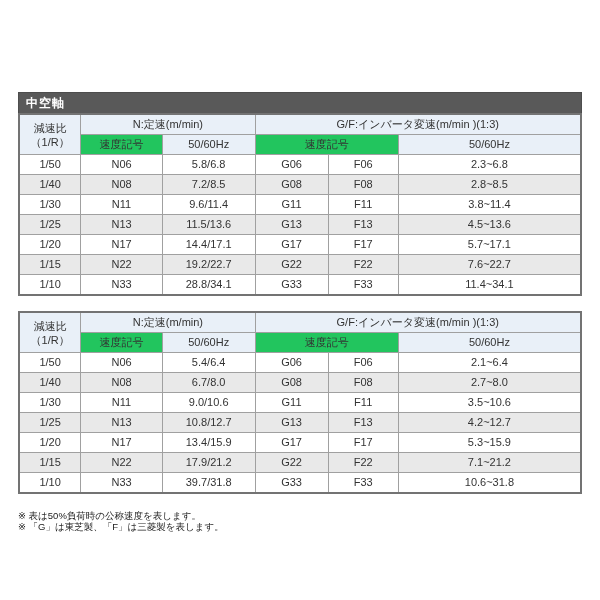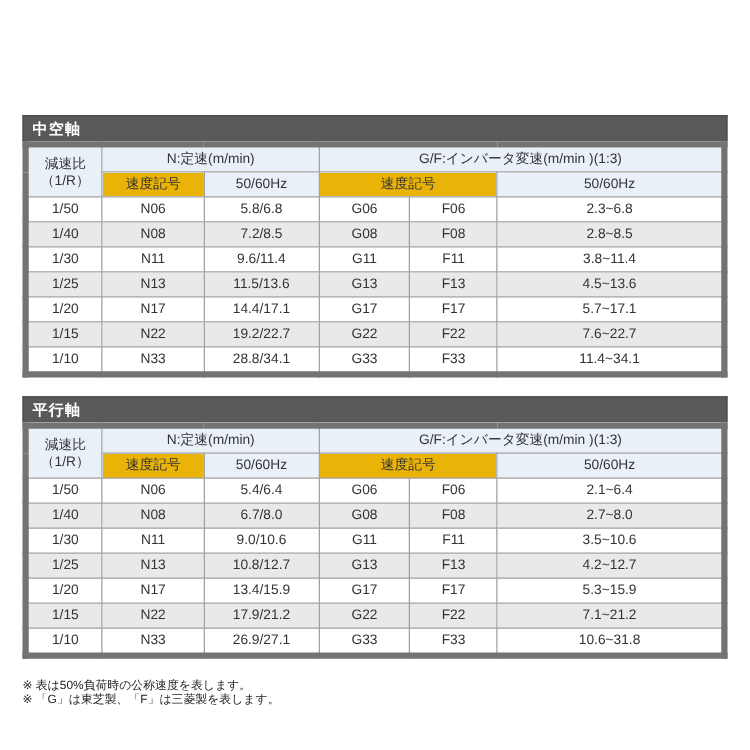--- a/index.html
+++ b/index.html
@@ -17,23 +17,23 @@
   }
   table.spec{
     width:100%;border-collapse:collapse;table-layout:fixed;
     font-size:11px;color:#333333;background:#ffffff;
   }
   table.spec th,table.spec td{
     border:1px solid #a0a0a0;text-align:center;vertical-align:middle;
     padding:2px 3px;height:15px;font-weight:normal;line-height:13px;
     overflow:hidden;white-space:nowrap;
   }
-  table.spec{border:5px solid #737373;}
+  table.spec{border:2px solid #737373;}
   .hd-blue{background:#e9f0f8;}
-  .hd-yellow{background:#eab308;}
+  .hd-yellow{background:#22c55e;}
   tbody.data tr:nth-child(even) td{background:#e9e9e9;}
   tbody.data tr:nth-child(odd) td{background:#ffffff;}
   .col-ratio{width:11%;}
   .col-nsym{width:14.5%;}
   .col-nval{width:16.5%;}
   .col-gsym{width:13%;}
   .col-fsym{width:12.5%;}
   .col-gfval{width:32.5%;}
   .ratio-line{line-height:14px;}
   .notes{margin-top:17px;font-size:9.5px;line-height:10.5px;color:#222222;}
@@ -132,21 +132,20 @@
     <td>28.8/34.1</td>
     <td>G33</td>
     <td>F33</td>
     <td>11.4~34.1</td>
   </tr>
 </tbody>
     </table>
   </div>
 
   <div class="spec-block">
-    <div class="title-bar">平行軸</div>
     <table class="spec">
       <colgroup>
         <col class="col-ratio">
           <col class="col-nsym">
           <col class="col-nval">
         <col class="col-gsym">
           <col class="col-fsym">
           <col class="col-gfval">
       </colgroup>
       <thead>
@@ -216,21 +215,21 @@
     <td>N22</td>
     <td>17.9/21.2</td>
     <td>G22</td>
     <td>F22</td>
     <td>7.1~21.2</td>
   </tr>
 
   <tr>
     <td>1/10</td>
     <td>N33</td>
-    <td>26.9/27.1</td>
+    <td>39.7/31.8</td>
     <td>G33</td>
     <td>F33</td>
     <td>10.6~31.8</td>
   </tr>
 </tbody>
     </table>
   </div>
 
   <div class="notes">
     <div>※ 表は50%負荷時の公称速度を表します。</div>

